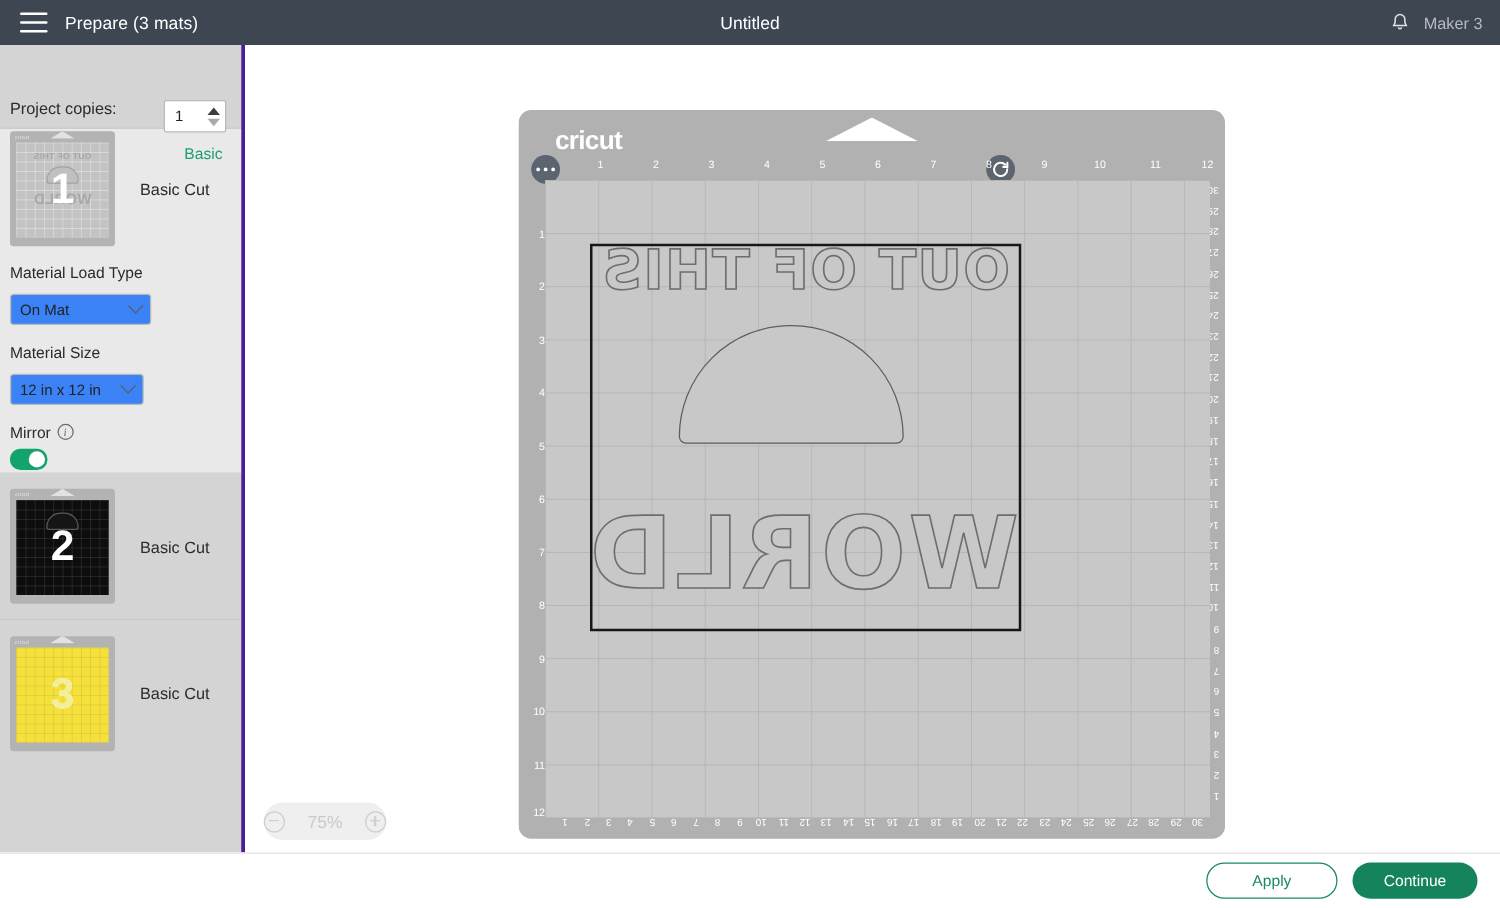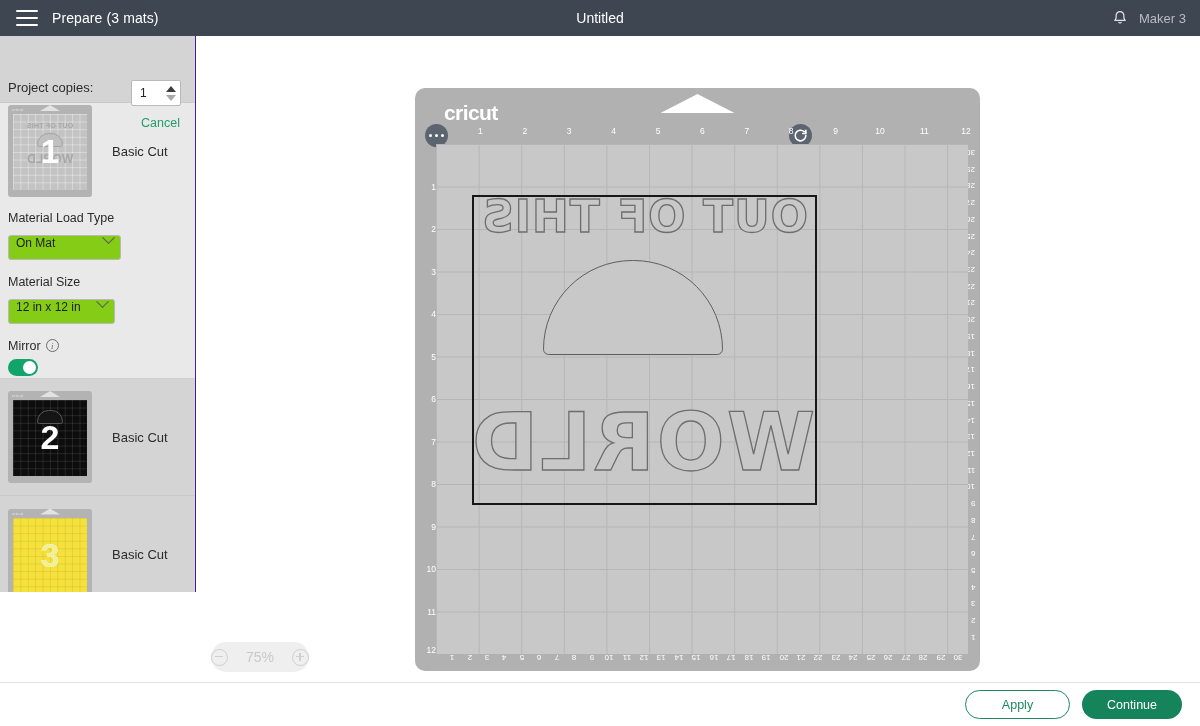--- a/index.html
+++ b/index.html
@@ -30,22 +30,22 @@
   }
   .topbar-right {
     position: absolute; right: 14px; top: 0; height: 36px;
     display: flex; align-items: center; gap: 10px;
   }
   .bell { width: 18px; height: 18px; display: block; }
   .machine-name { color: #b6bcc4; font-size: 13px; }
 
   
   .leftpanel {
-    position: absolute; top: 36px; left: 0; width: 196px; height: 556px;
-    background: #d4d4d4; border-right: 1px solid #4c1d95;
+    position: absolute; top: 36px; left: 0; width: 196px; height: 646px;
+    background: #d4d4d4; border-right: 3px solid #4c1d95;
     overflow: hidden;
   }
   .copies-block {
     height: 67px; background: #d4d4d4; position: relative;
     border-bottom: 1px solid #c9c9c9;
   }
   .copies-label {
     position: absolute; left: 8px; top: 51px; transform: translateY(-50%);
     font-size: 13px; color: #2b2b2b;
   }
@@ -128,22 +128,22 @@
     margin-left: 20px; font-size: 13px; color: #2b2b2b;
   }
 
   
   .settings-block {
     position: relative; background: #e9e9e9; padding: 12px 24px 14px 8px;
     border-bottom: 1px solid #cfcfcf; height: 180px;
   }
   .field-label { font-size: 12.5px; color: #2b2b2b; margin-bottom: 6px; }
   .select {
-    width: 113px; height: 25px; background: #84cc16; border: 1px solid #b9b9b9;
-    border-radius: 3px; display: flex; 
+    width: 113px; height: 25px; background: #3b82f6; border: 1px solid #b9b9b9;
+    border-radius: 3px; display: flex; align-items: center;
     padding: 0 7px; font-size: 12px; color: #222; position: relative;
     margin-bottom: 15px; cursor: pointer; margin-top: 10px;
   }
   .select.wide { width: 107px; }
   .chev {
     margin-left: auto; width: 9px; height: 9px;
     border-right: 1.6px solid #5c5c5c; border-bottom: 1.6px solid #5c5c5c;
     transform: rotate(45deg) translate(-2px,-2px);
   }
   .mirror-row { display: flex; align-items: flex-start; gap: 5px; margin-bottom: 6px; }
@@ -306,21 +306,21 @@
 
   <div class="copies-block">
     <div class="copies-label">Project copies:</div>
     <div class="stepper">
       <input class="stepper-val" type="text" value="1" style="">
       <div class="stepper-arrows">
         <span class="ar-up"></span>
         <span class="ar-dn"></span>
       </div>
     </div>
-    <div class="apply-link">Cancel</div>
+    <div class="apply-link">Basic</div>
   </div>
 
   <div style="background:#e9e9e9;">
     <div style="height:96px;display:flex;align-items:center;background:#e9e9e9;">
       <div class="mat-thumb">
         <div class="mat-brand">cricut</div>
         <div class="mat-tab"></div>
         <div class="mat-surface">
           <div class="mini-top-text">OUT OF THIS</div>
           <div class="mini-dome"></div>

